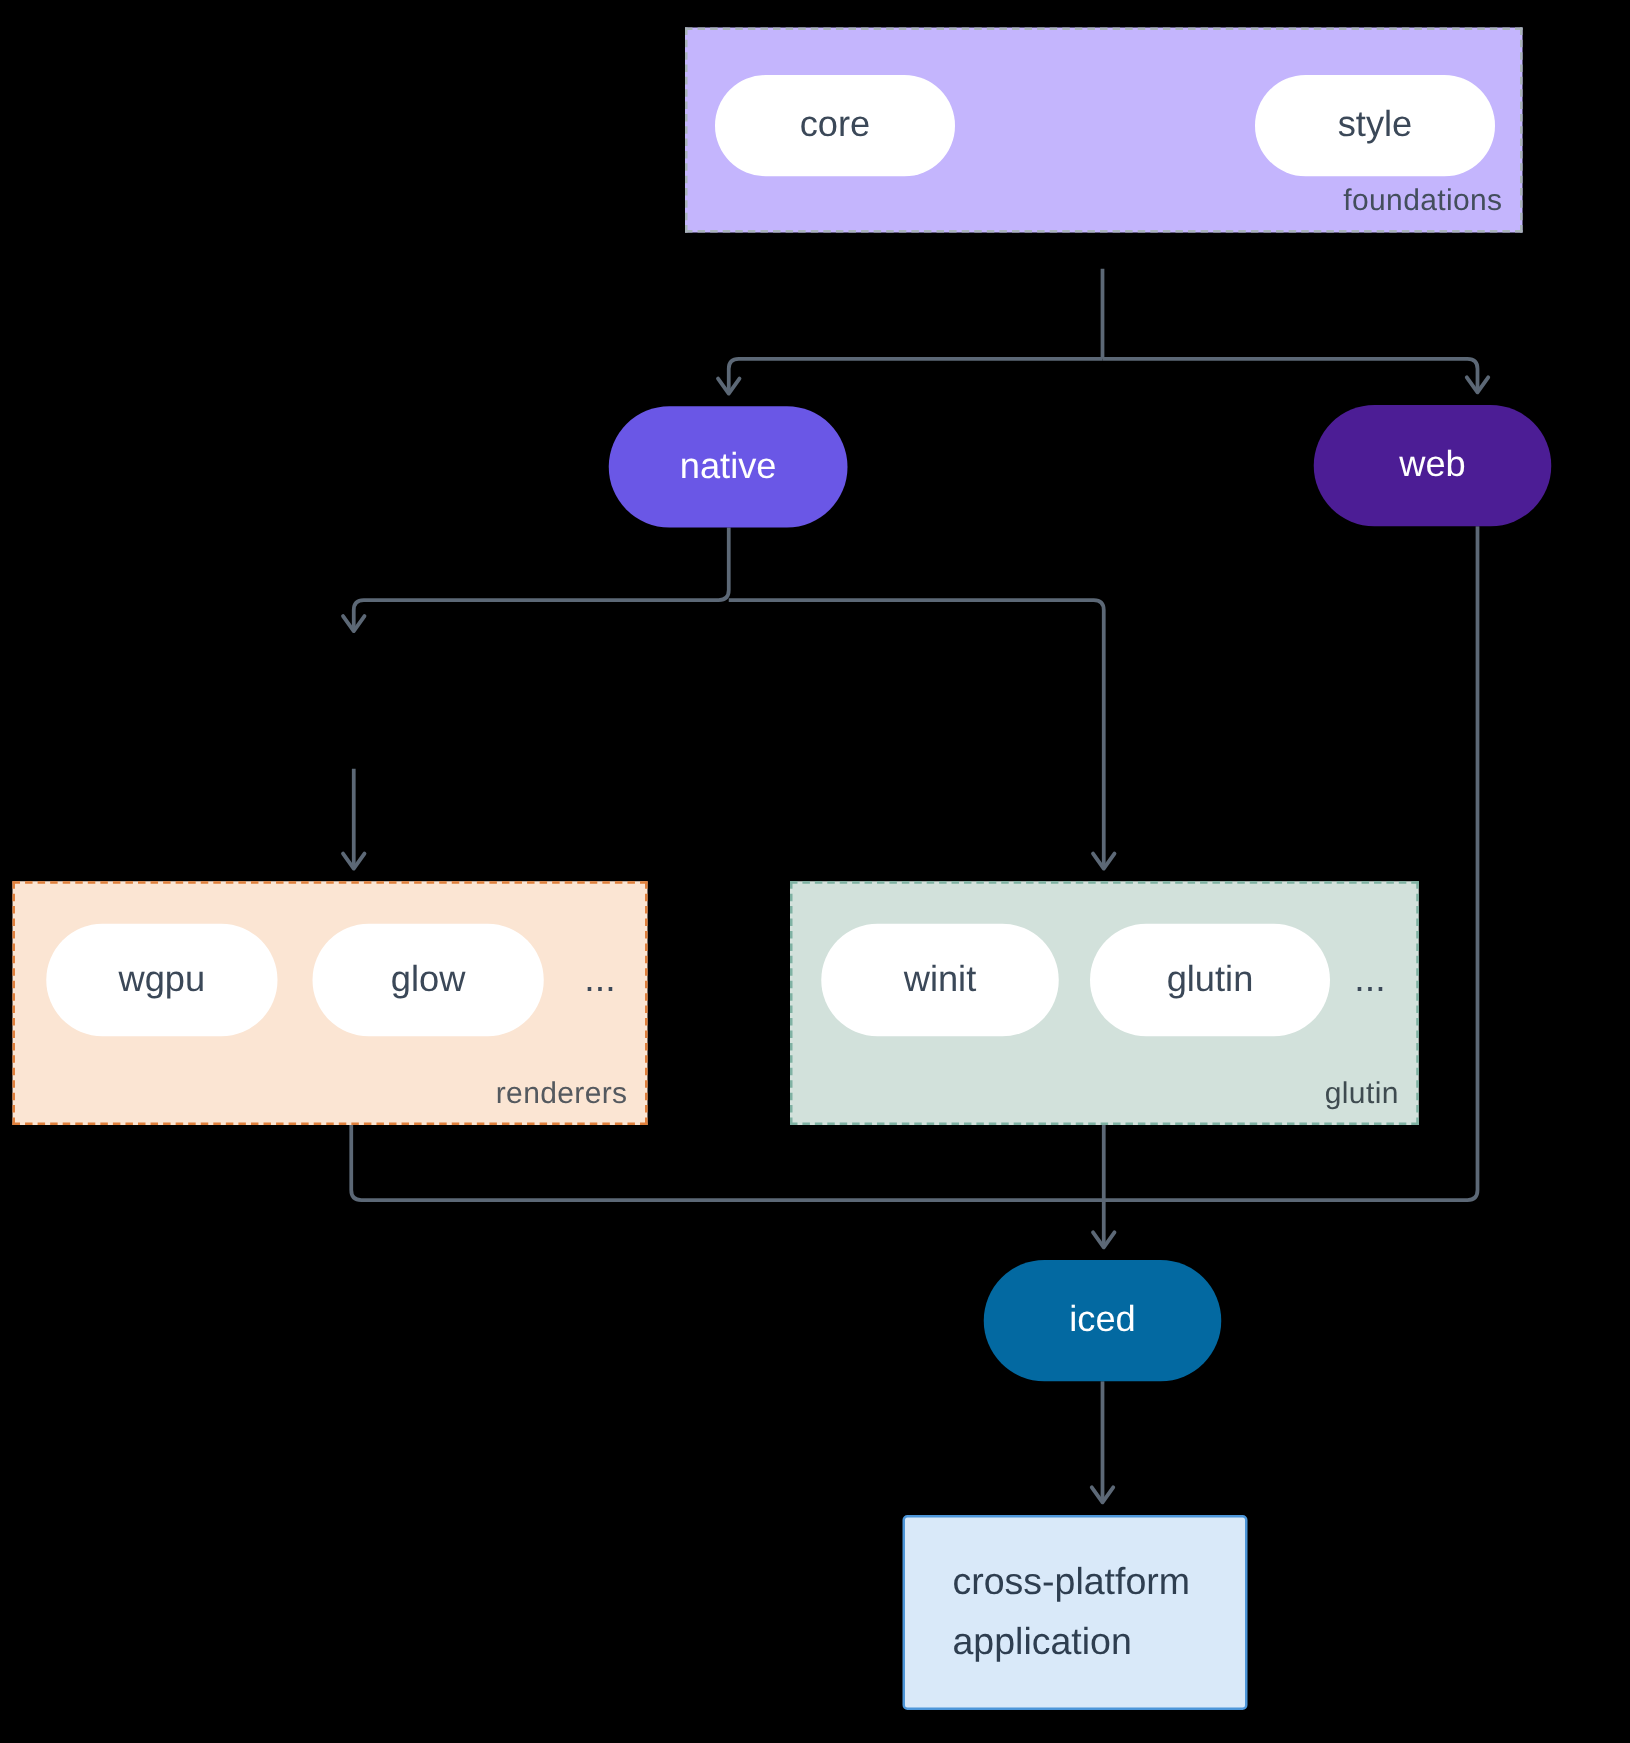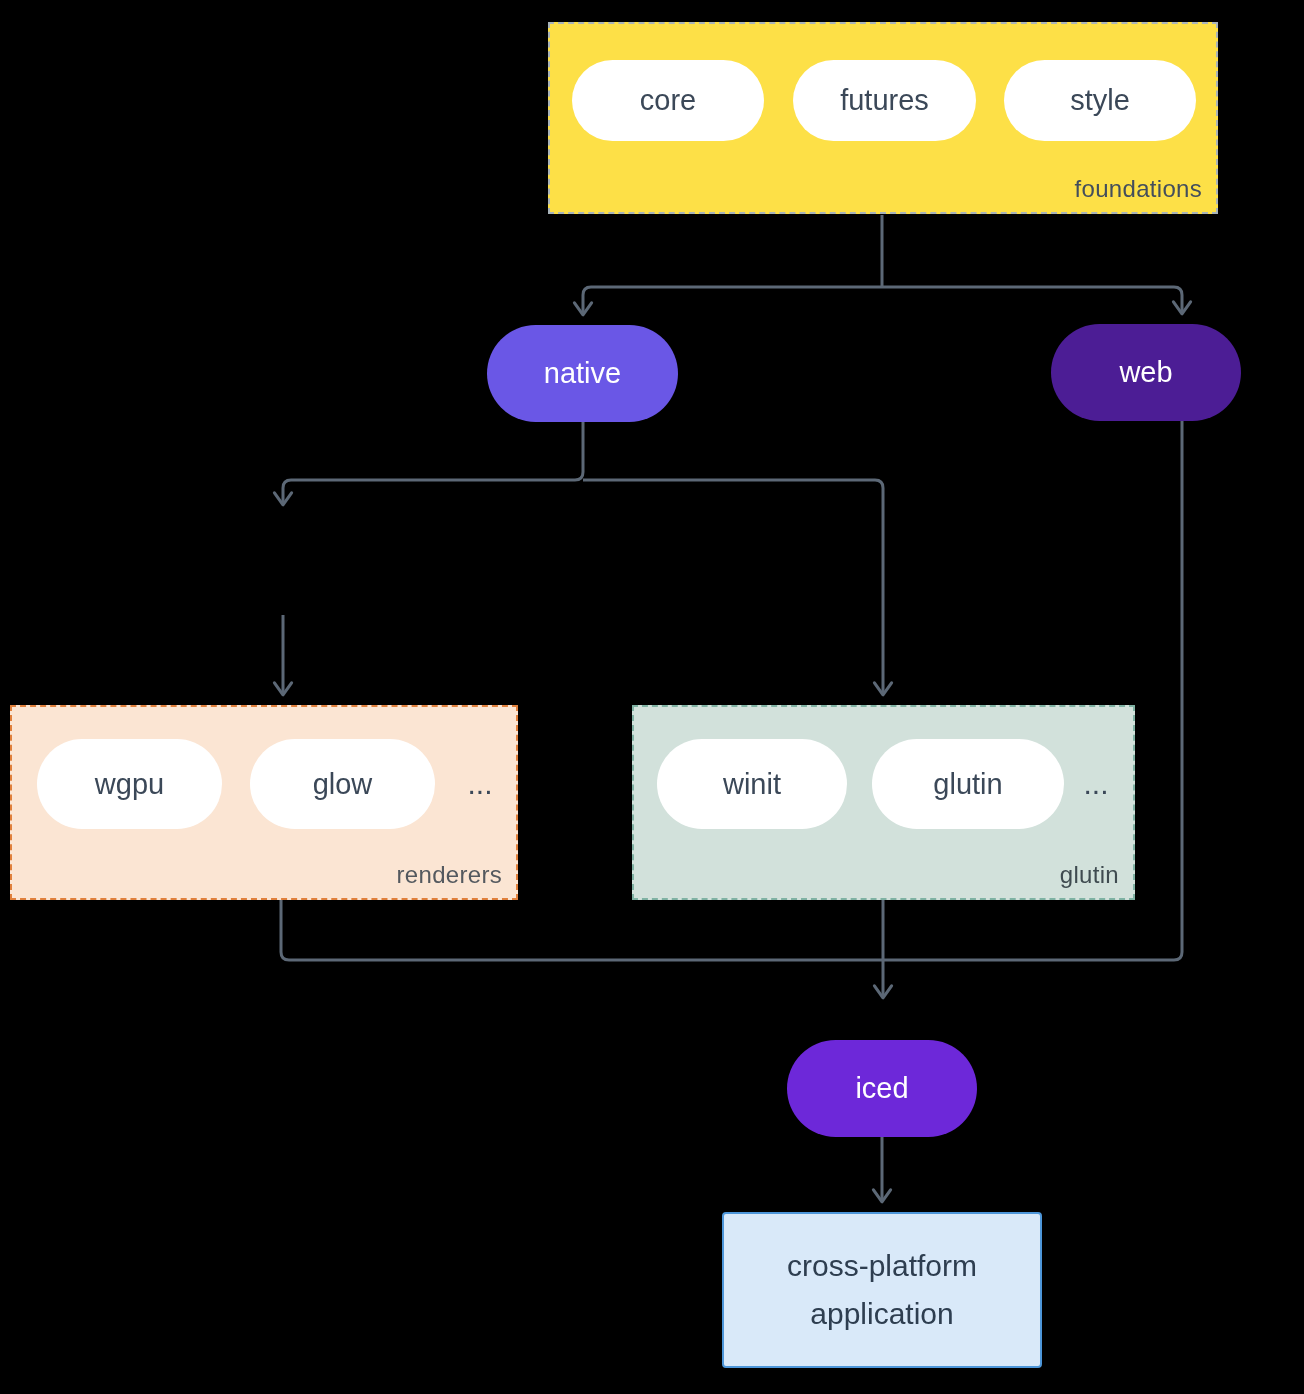--- a/index.html
+++ b/index.html
@@ -9,21 +9,21 @@
     position: relative;
     font-family: "Liberation Sans", sans-serif;
   }
   .stage { position: absolute; left: 0; top: 0; width: 1304px; height: 1394px; }
   svg.connectors { position: absolute; left: 0; top: 0; }
 
   .group {
     position: absolute;
     border: 2px dashed;
   }
-  .group-foundations { left: 548px; top: 22px;  width: 670px; height: 192px; background: #fde047; border-color: #a9b4ba; }
+  .group-foundations { left: 548px; top: 22px;  width: 670px; height: 164px; background: #c4b5fd; border-color: #a9b4ba; }
   .group-renderers  { left: 10px;  top: 705px; width: 508px; height: 195px; background: #fbe5d3; border-color: #e0803c; }
   .group-shells     { left: 632px; top: 705px; width: 503px; height: 195px; background: #d2e1db; border-color: #7fb2a3; }
 
   .group-label {
     position: absolute; right: 14px; bottom: 9px;
     font-size: 24px; color: #434e5c; letter-spacing: 0.3px;
   }
   .group-renderers .group-label { color: #54595f; }
   .group-shells .group-label { color: #3f4b50; }
 
@@ -42,30 +42,29 @@
 
   .node {
     position: absolute;
     border-radius: 54px;
     display: flex; align-items: center; justify-content: center;
     font-size: 29px; color: #ffffff;
   }
   .node-native   { left: 487px;  top: 325px;  width: 191px; height: 97px;  background: #6a57e6; text-align: center; }
   .node-web      { left: 1051px; top: 324px;  width: 190px; height: 97px;  background: #4c1d95; }
   .node-graphics { left: 188px;  top: 515px;  width: 191px; height: 100px; background: #e2813c; }
-  .node-iced     { left: 787px;  top: 1008px; width: 190px; height: 97px;  background: #6d28d9; margin-top: 32px; }
+  .node-iced     { left: 787px;  top: 1008px; width: 190px; height: 97px;  background: #0369a1; }
 
   .app-box {
     position: absolute;
-    left: 722px; top: 1212px; width: 320px; height: 156px;
+    left: 722px; top: 1212px; width: 276px; height: 156px;
     background: #d9e9f9;
     border: 2px solid #4d96d9;
     border-radius: 4px;
     display: flex; align-items: center; justify-content: center;
-    text-align: center;
     font-size: 30px; line-height: 1.6; color: #2e3e50;
     padding: 0 38px;
   }
 
   
   .pill-core    { left: 22px;  top: 36px; width: 192px; height: 81px; }
   .pill-futures { left: 243px; top: 36px; width: 183px; height: 81px; }
   .pill-style   { left: 454px; top: 36px; width: 192px; height: 81px; }
 
   
@@ -100,23 +99,20 @@
       <path d="M1182,421 L1182,952 Q1182,960 1174,960 L883,960"></path>
       <path d="M883,900 L883,997" marker-end="url(#arrow)"></path>
       <path d="M882,1105 L882,1201" marker-end="url(#arrow)"></path>
     </g>
   </svg>
 
   <div class="group group-foundations">
     <div class="pill pill-core">
       <span>core</span>
     </div>
-    <div class="pill pill-futures">
-      <span>futures</span>
-    </div>
     <div class="pill pill-style">
       <span>style</span>
     </div>
     <div class="group-label">foundations</div>
   </div>
 
   <div class="node node-native">
     <span>native</span>
   </div>
   <div class="node node-web">

